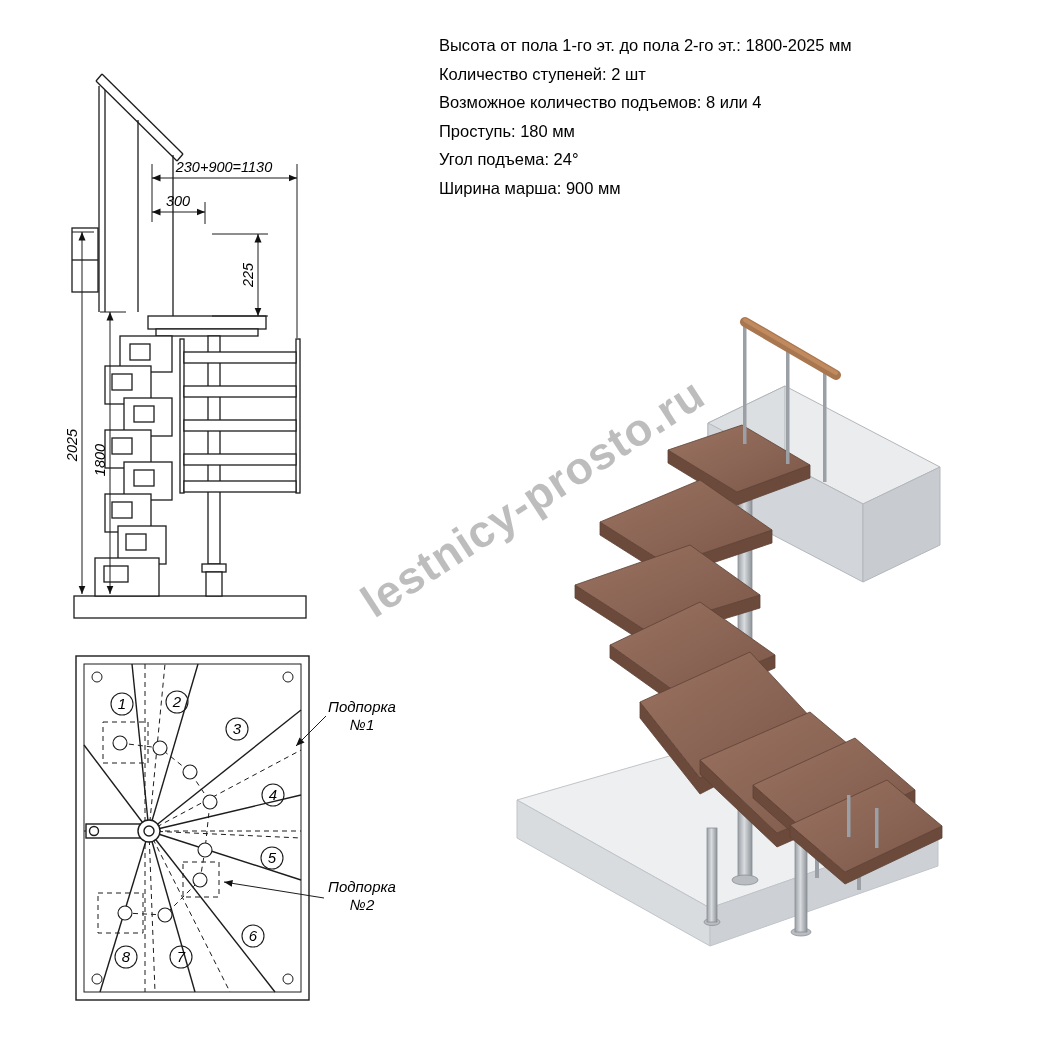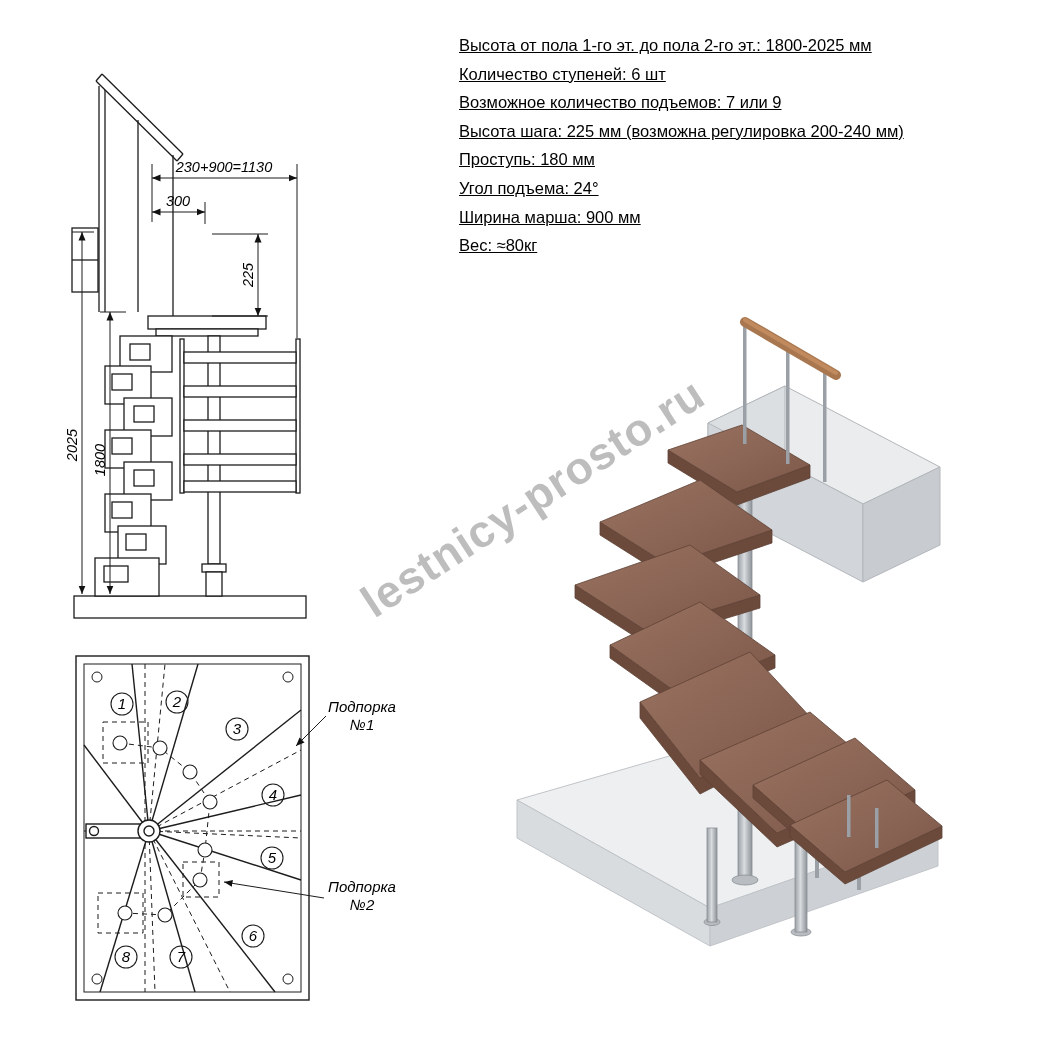--- a/index.html
+++ b/index.html
@@ -1,42 +1,40 @@
 <!DOCTYPE html>
 <html><head>
 <meta charset="utf-8">
 <style>
   html,body{margin:0;padding:0;background:#ffffff;}
   .canvas{position:relative;width:1045px;height:1039px;background:#fff;overflow:hidden;
           font-family:"Liberation Sans",sans-serif;}
   .abs{position:absolute;}
-  .specs{position:absolute;left:459px;top:31px;font-size:16.5px;line-height:28.6px;color:#000;text-decoration:underline;}
+  .specs{position:absolute;left:439px;top:31px;font-size:16.5px;line-height:28.6px;color:#000;}
   .specs div{white-space:nowrap;}
   .watermark{position:absolute;left:268px;top:472px;width:530px;text-align:center;
              font-size:45px;font-weight:700;letter-spacing:1px;color:#7e7e7e;opacity:.5;
              transform:rotate(-33deg);z-index:5;pointer-events:none;}
   svg text{font-family:"Liberation Sans",sans-serif;font-style:italic;fill:#000;}
   .dimtext{font-size:14.5px;}
   .numtext{font-size:15px;}
   .callout{font-size:15px;}
 </style>
 </head>
 <body>
 
 <div class="canvas">
 
   <div class="specs">
     <div>Высота от пола 1-го эт. до пола 2-го эт.: 1800-2025 мм</div>
-    <div>Количество ступеней: 6 шт</div>
-    <div>Возможное количество подъемов: 7 или 9</div>
-    <div>Высота шага: 225 мм (возможна регулировка 200-240 мм)</div>
+    <div>Количество ступеней: 2 шт</div>
+    <div>Возможное количество подъемов: 8 или 4</div>
     <div>Проступь: 180 мм</div>
     <div>Угол подъема: 24°</div>
     <div>Ширина марша: 900 мм</div>
-    <div>Вес: ≈80кг</div>
   </div>
 
   <svg class="abs" style="left:60px;top:60px" width="250" height="565" viewBox="0 0 250 565">
     <defs>
       <marker id="arrE" markerWidth="9" markerHeight="8" refX="8.5" refY="4" orient="auto-start-reverse">
         <path d="M0,0.5 L8.5,4 L0,7.5 Z" fill="#111"></path>
       </marker>
     </defs>
     <g fill="none" stroke="#1c1c1c" stroke-width="1.3">
 

